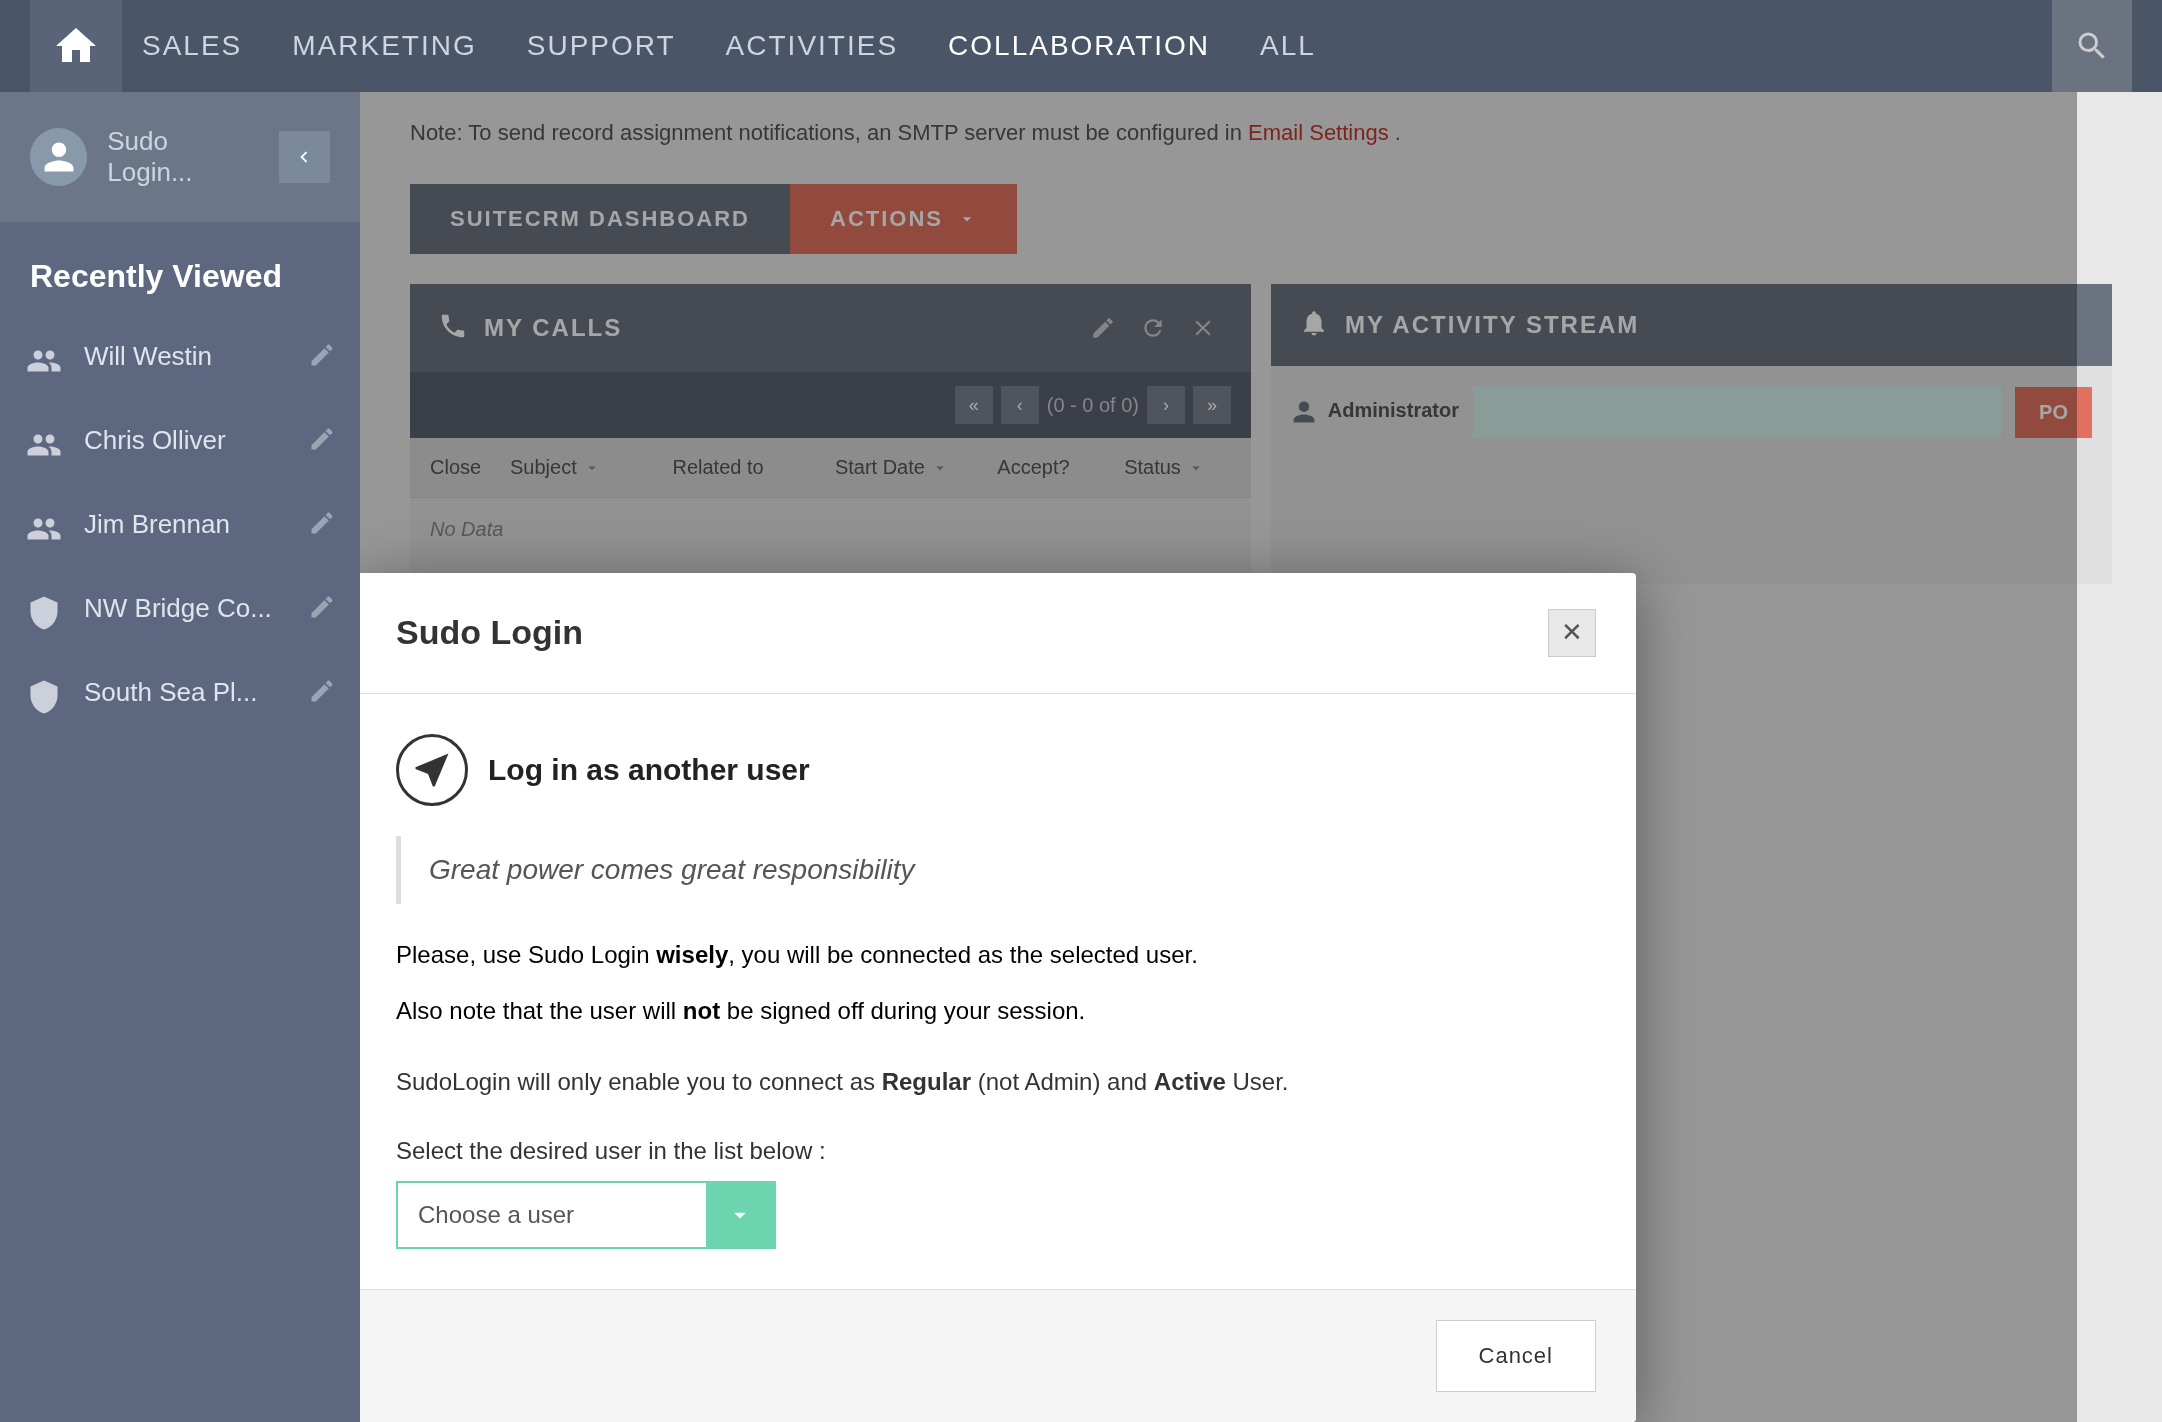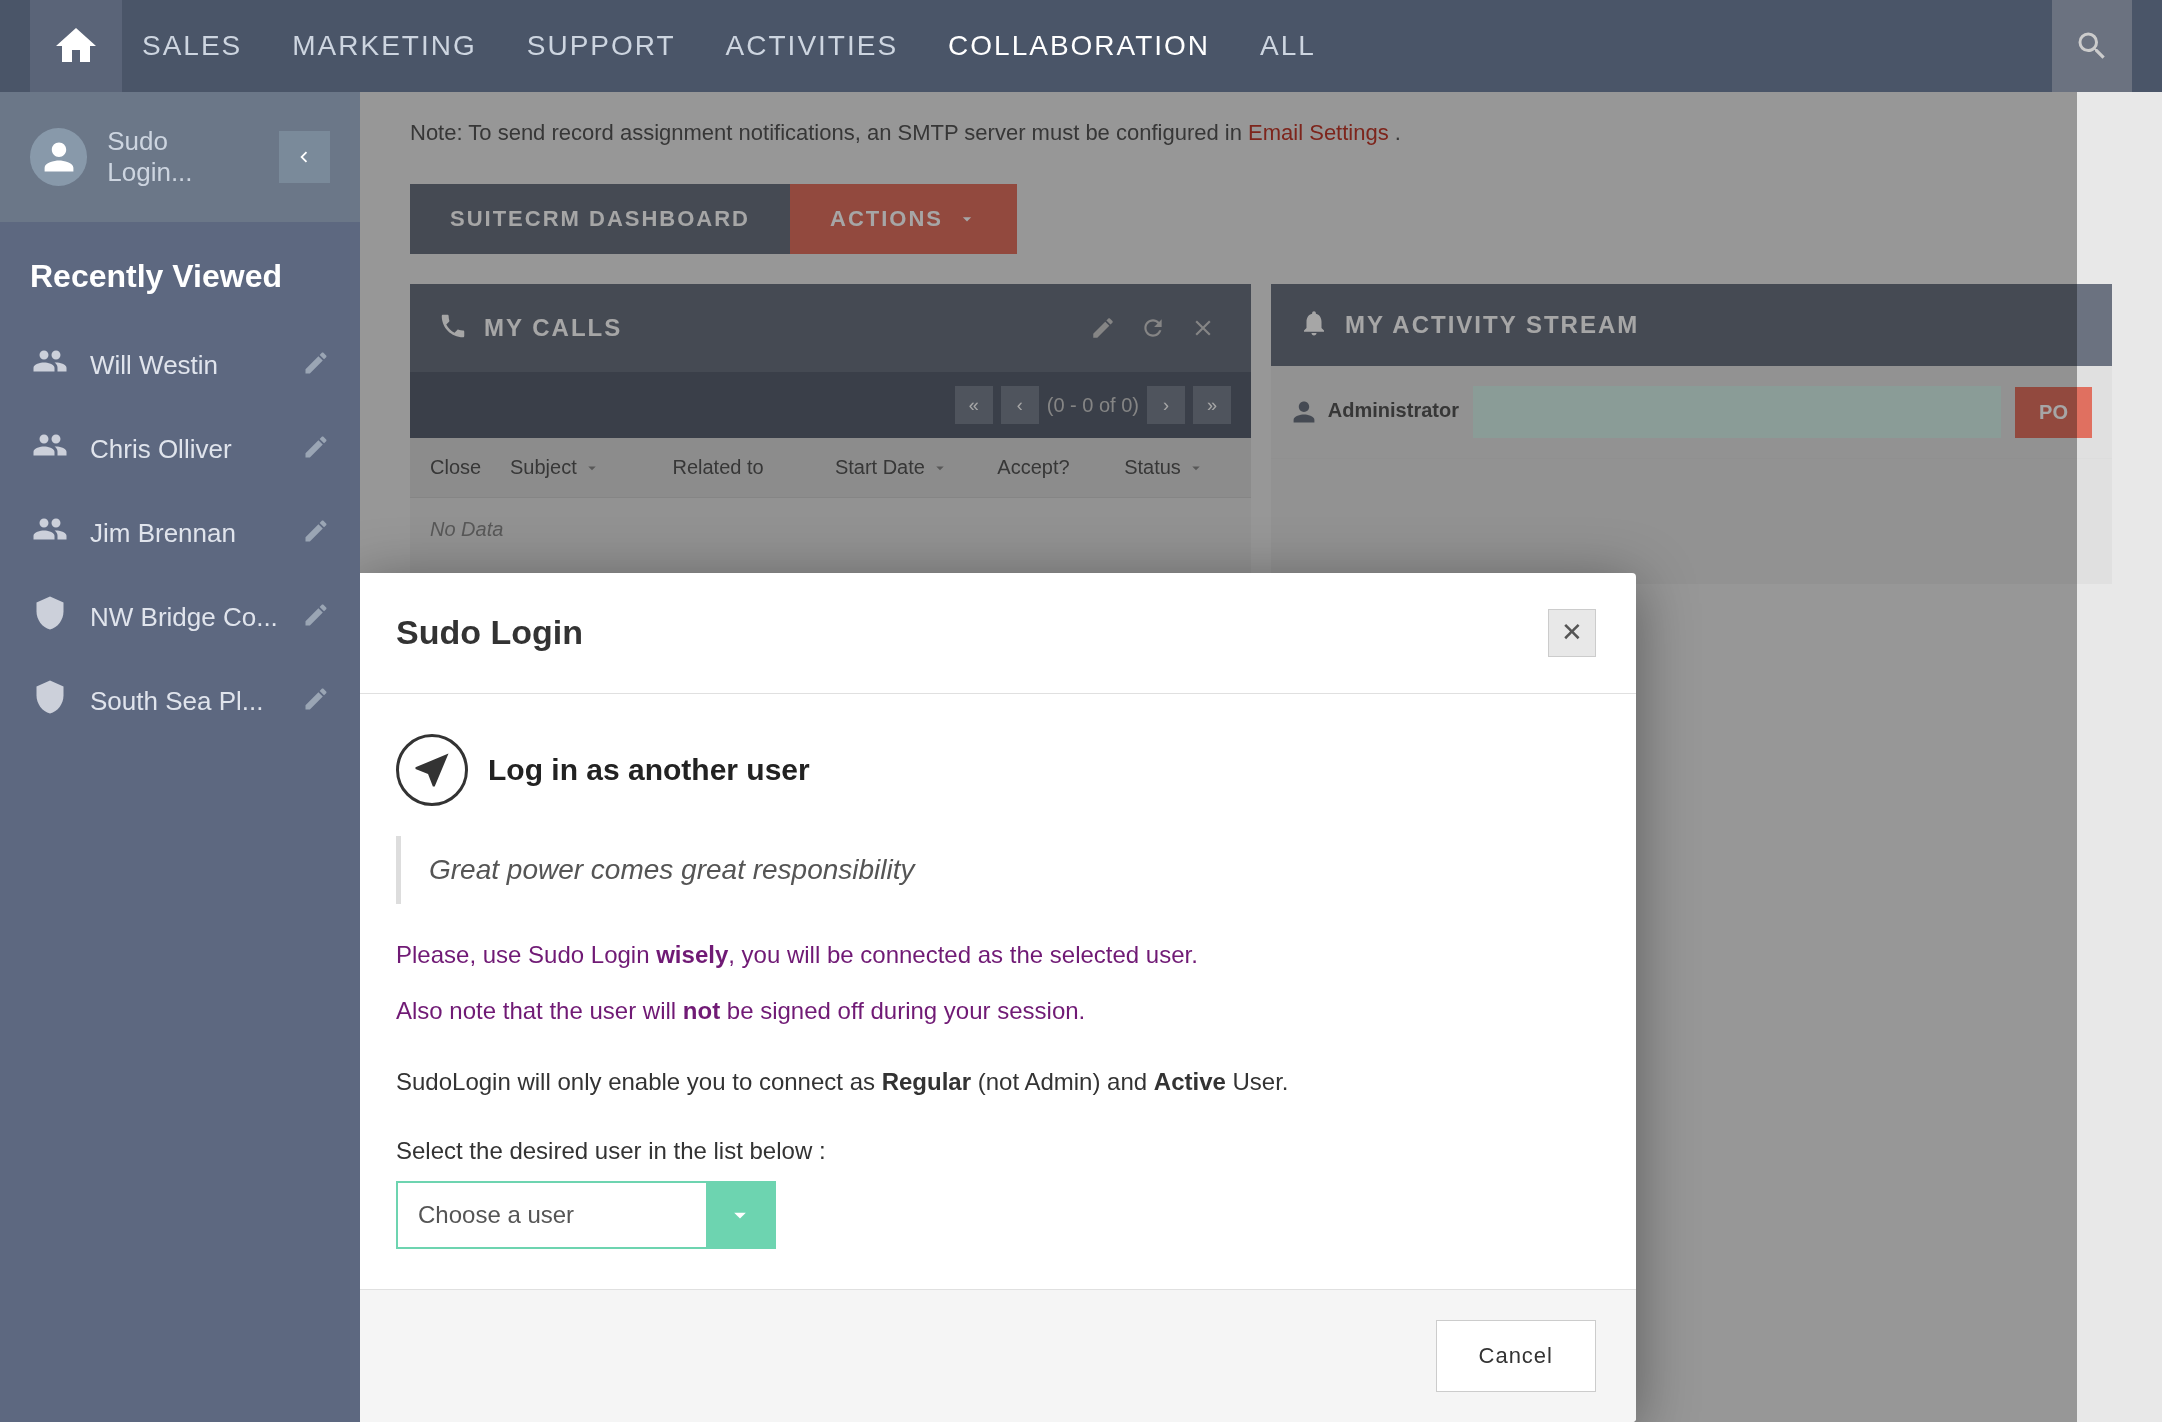--- a/index.html
+++ b/index.html
@@ -97,22 +97,22 @@
     .sidebar-arrow svg { width: 22px; height: 22px; fill: white; }
 
     .recently-viewed-label {
       color: white;
       font-size: 32px;
       font-weight: 600;
       padding: 36px 30px 24px;
     }
     .sidebar-item {
       display: flex;
-      align-items: flex-end;
-      padding: 22px 30px;
+      align-items: flex-start;
+      padding: 22px 24px;
       gap: 20px;
       cursor: pointer;
       position: relative;
     }
     .sidebar-item-icon { width: 40px; height: 40px; display: flex; align-items: center; justify-content: center; }
     .sidebar-item-icon svg { width: 36px; height: 36px; fill: #ccd0da; }
     .sidebar-item-text {
       color: #e0e4ec;
       font-size: 26px;
       flex: 1;
@@ -330,21 +330,21 @@
     .modal-quote {
       border-left: 5px solid #ddd;
       padding: 18px 28px;
       margin-bottom: 32px;
       font-style: italic;
       font-size: 28px;
       color: #555;
     }
     .modal-desc {
       font-size: 24px;
-      color: #701a75;
+      color: #000000;
       line-height: 1.6;
       margin-bottom: 18px;
       margin-top: 7px;
     }
     .modal-desc strong { font-weight: 700; }
     .modal-desc2 {
       font-size: 24px;
       color: #333;
       line-height: 1.6;
       margin-bottom: 36px;

